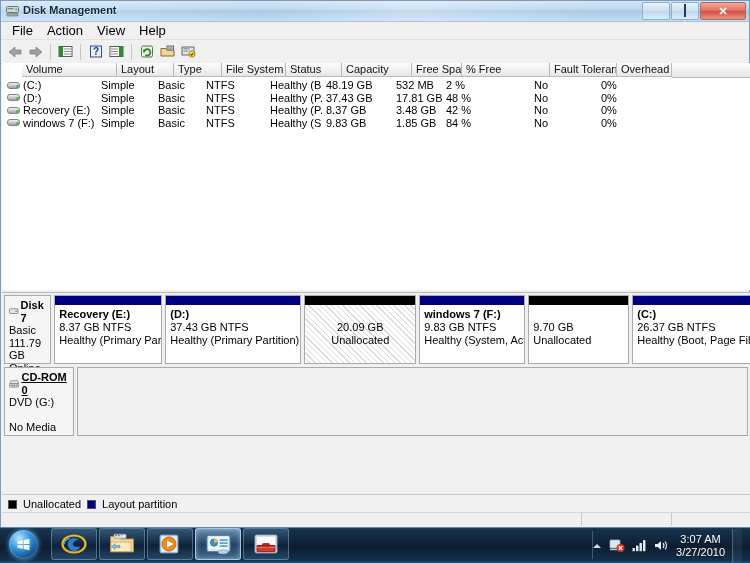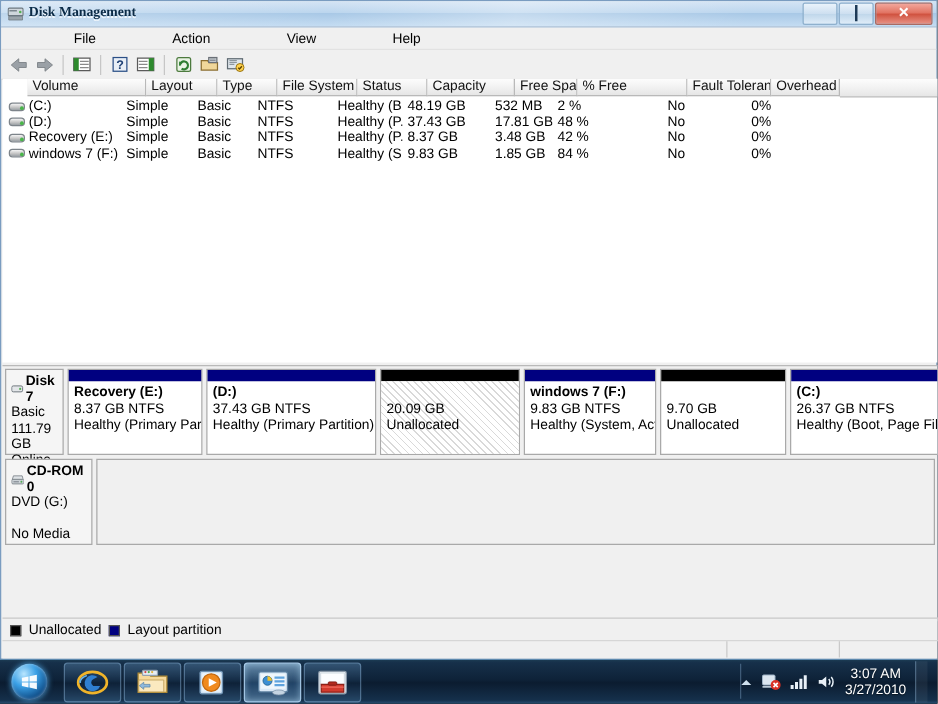--- a/index.html
+++ b/index.html
@@ -22,21 +22,20 @@
     border:1px solid #7a9cc0;
     box-sizing:border-box;
   }
 
   
   .titlebar{
     position:relative;height:20px;
     background:linear-gradient(to bottom,#d4e4f4 0%,#bcd6ee 45%,#a8c8e6 48%,#c4dcf2 100%);
     border-bottom:1px solid #a8c0d8;
     overflow:hidden;
-    font-family:Liberation Serif, serif;
   }
   .titlebar .glass{
     position:absolute;left:0;top:0;width:100%;height:100%;
     background:linear-gradient(100deg, rgba(255,255,255,.25) 0%, rgba(255,255,255,0) 35%, rgba(255,255,255,.30) 55%, rgba(255,255,255,0) 80%);
     pointer-events:none;
   }
   .title-ico{
     position:absolute;left:5px;top:4px;width:13px;height:12px;
   }
   .title-text{
@@ -63,21 +62,21 @@
     background:linear-gradient(to bottom,#f2a79c,#e0705f 48%,#cf4f3c 50%,#e79184);
   }
   .wbtn .g{position:absolute;left:50%;top:50%;transform:translate(-50%,-50%);
     font-size:10px;color:#1d3a57;line-height:1;}
   .wbtn.close .g{color:#fff;font-weight:bold;font-size:11px;}
   .mini{width:9px;height:2px;background:#1d3a57;}
   .maxi{width:8px;height:8px;border:1px solid #1d3a57;background:#dfeaf5;}
 
   
   .menubar{height:17px;background:#f0f0f0;border-bottom:1px solid #e2e2e2;display:flex;align-items:center;padding-left:4px;}
-  .menubar .mi{padding:1px 7px;color:#000;font-size:11px;cursor:default;margin-left:47px;}
+  .menubar .mi{padding:1px 7px;color:#000;font-size:13px;cursor:default;}
 
   
   .toolbar{height:23px;background:#f0f0f0;border-bottom:1px solid #cfcfcf;display:flex;align-items:center;padding-left:3px;gap:0px;}
   .tbtn{width:21px;height:20px;display:flex;align-items:center;justify-content:center;}
   .tsep{width:1px;height:16px;background:#c6c6c6;margin:0 4px;}
 
   
   .volpane{position:absolute;left:1px;top:62px;width:748px;height:227px;background:#fff;overflow:hidden;}
   .hdrow{display:flex;height:14px;background:#f0f0f0;margin-left:20px;}
   .hcell{
@@ -112,46 +111,47 @@
     height:69px;box-sizing:border-box;
     border:1px solid #a9a9a9;background:#fff;margin-right:3px;
     display:flex;flex-direction:column;
   }
   .part .cap{height:9px;flex:0 0 auto;}
   .part .body{flex:1;padding:3px 4px;font-size:11px;line-height:13px;color:#000;overflow:hidden;white-space:nowrap;}
   .part .body b{font-weight:bold;}
   .part.unalloc .body{
     background:
       repeating-linear-gradient(45deg, #ffffff 0px, #ffffff 3px, #d9d9d9 3px, #d9d9d9 4px);
+    text-align: center;
   }
   .cdrow{position:absolute;left:2px;top:74px;display:flex;height:69px;}
   .cdinfo{
     width:70px;height:69px;box-sizing:border-box;background:#f5f5f5;border:1px solid #a9a9a9;
     padding:3px 4px;font-size:11px;line-height:12.5px;color:#000;
   }
-  .cdinfo .nm{font-weight:bold;display:flex;align-items:center;gap:2px;}
+  .cdinfo .nm{font-weight:bold;display:flex;align-items:center;gap:2px;text-decoration:underline;}
   .cdempty{margin-left:3px;width:671px;height:69px;box-sizing:border-box;border:1px solid #a9a9a9;background:#f0f0f0;}
 
   
   .legend{position:absolute;left:1px;bottom:14px;width:748px;height:18px;background:#f0f0f0;border-top:1px solid #c8c8c8;display:flex;align-items:center;padding-left:6px;gap:6px;}
   .sw{width:9px;height:9px;border:1px solid #555;box-sizing:border-box;}
   .sw.un{background:#000;}
   .sw.pp{background:#000080;}
   .lgl{font-size:11px;color:#000;}
 
   
   .statusbar{position:absolute;left:1px;bottom:0;width:748px;height:14px;background:#f0f0f0;border-top:1px solid #d6d6d6;display:flex;}
   .sbseg{height:13px;border-right:1px solid #c9c9c9;box-sizing:border-box;}
 
   
   #taskbar{
     position:absolute;left:0;bottom:0;width:750px;height:35px;
     background:linear-gradient(to bottom,#1b3a52 0%,#16304a 6%,#0e2238 45%,#0b1c30 52%,#15304b 92%,#2a5074 100%);
     border-top:1px solid #5d89ae;
-    display:flex;align-items:center;
+    display:flex;align-items:flex-start;
   }
   #startorb{
     position:relative;width:44px;height:33px;margin-left:1px;flex:0 0 auto;
     display:flex;align-items:center;justify-content:center;
   }
   .orb{
     width:29px;height:29px;border-radius:50%;
     background:radial-gradient(circle at 35% 28%, #b9e6ff 0%, #3aa0e6 35%, #12538f 70%, #0a2c52 100%);
     box-shadow:0 0 4px 1px rgba(90,190,255,.55), inset 0 0 3px rgba(255,255,255,.5);
     position:relative;

